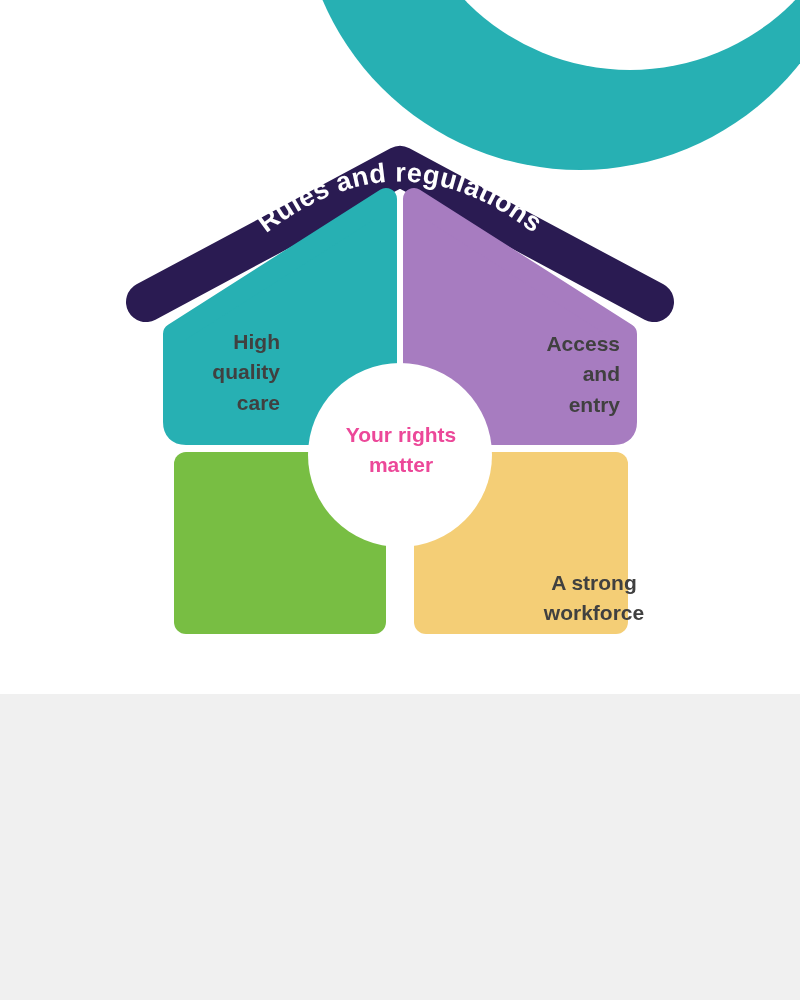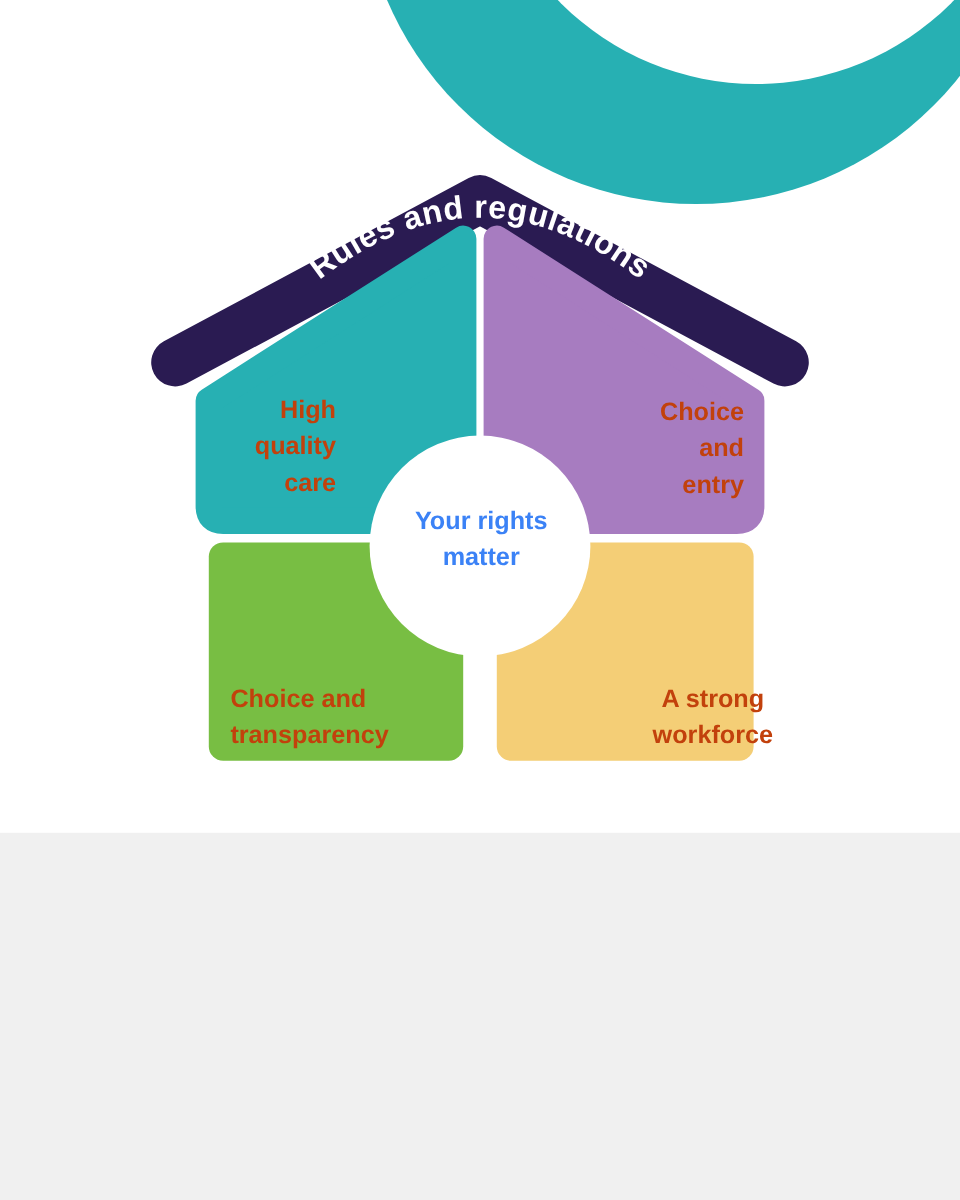--- a/index.html
+++ b/index.html
@@ -35,42 +35,42 @@
   
   #house-wrap{
     position:absolute;left:0;top:0;width:800px;height:694px;
   }
   #house-svg{display:block;}
 
   .quad-label{
     font-weight:700;
     font-size:21px;
     line-height:1.45;
-    color:#c2410c;
+    color:#404040;
     position:absolute;
     white-space:pre-line;
   }
   #label-high-quality-care{
     right:520px; top:327px; text-align:right; width:180px;
   }
   #label-access-and-entry{
     left:500px; top:329px; text-align:right; width:120px;
   }
   #label-choice-transparency{
     left:192px; top:568px; text-align:left; width:240px;
   }
   #label-strong-workforce{
     left:484px; top:568px; text-align:center; width:220px;
   }
   #label-center{
     position:absolute;
     left:312px;top:420px;width:178px;
     text-align:center;
     font-weight:700;font-size:21px;line-height:1.45;
-    color:#3b82f6;
+    color:#ec4899;
     white-space:pre-line;
   }
 
   
   #footer-band{
     position:absolute;left:0;top:694px;width:800px;height:306px;
     background:#f0f0f0;
   }
 </style>
 </head>
@@ -123,26 +123,24 @@
 
       <text font-family="Liberation Sans, sans-serif" font-size="27" font-weight="700" fill="#ffffff" letter-spacing="0.5">
         <textPath href="#roof-text-path" startOffset="50%" text-anchor="middle">Rules and regulations</textPath>
       </text>
     </svg>
 
     <div class="quad-label" id="label-high-quality-care">High
 quality
 care</div>
 
-    <div class="quad-label" id="label-access-and-entry">Choice
+    <div class="quad-label" id="label-access-and-entry">Access
 and
 entry</div>
 
-    <div class="quad-label" id="label-choice-transparency">Choice and
-transparency</div>
 
     <div class="quad-label" id="label-strong-workforce">A strong
 workforce</div>
 
     <div id="label-center">Your rights matter</div>
   </div>
 </div>
 
 <div id="footer-band">
   

